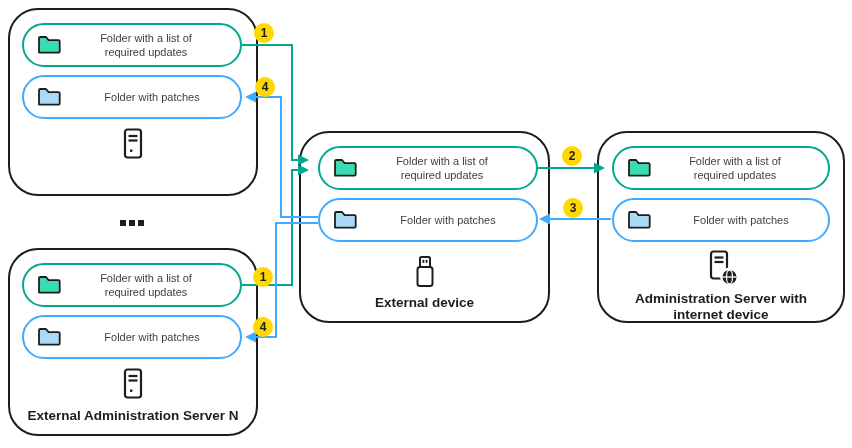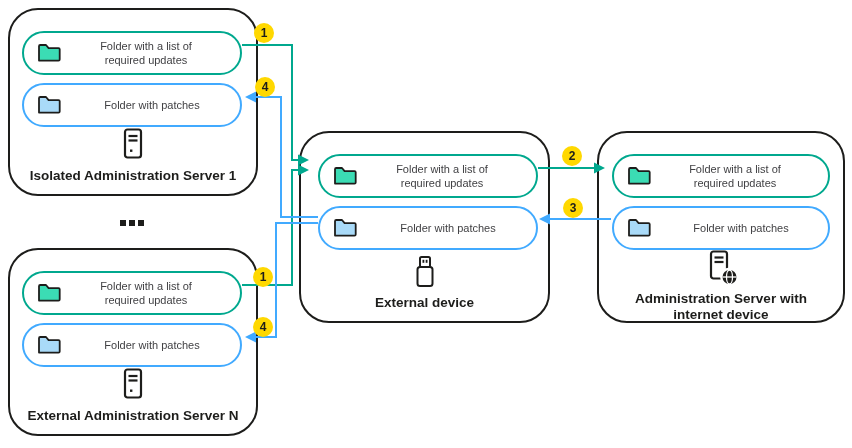--- a/index.html
+++ b/index.html
@@ -6,21 +6,21 @@
   .stage{
     position:relative;width:852px;height:448px;background:#ffffff;overflow:hidden;
     font-family:"Liberation Sans", sans-serif;color:#1d1d1b;
   }
   .node{
     position:absolute;border:2px solid #1d1d1b;border-radius:30px;background:#ffffff;
     box-sizing:border-box;z-index:1;
   }
   .pill{
     position:absolute;height:44px;border:2px solid;border-radius:22px;background:#ffffff;
-    box-sizing:border-box;display:flex;align-items:center;z-index:2;margin-top:8px;
+    box-sizing:border-box;display:flex;align-items:center;z-index:2;
   }
   .pill.teal{border-color:#00A88E;}
   .pill.blue{border-color:#41AAFF;gap:12px;}
   .pill .icon{flex:0 0 auto;margin-left:13px;display:flex;align-items:center;}
   .pill .txt{
     flex:1;text-align:center;font-size:11px;line-height:1.3;color:#3f3f42;
     padding:0 14px 0 4px;
   }
   .pill .txt span{display:inline-block;max-width:132px;}
   .node-icon{position:absolute;left:50%;transform:translateX(-50%);display:flex;}
@@ -62,21 +62,20 @@
       <span class="txt"><span>Folder with patches</span></span>
     </div>
     <div class="node-icon" style="top:118px;">
       <svg width="22" height="33" viewBox="0 0 22 33">
         <rect x="3" y="1.5" width="16" height="28" rx="2.5" fill="#fff" stroke="#1D1D1B" stroke-width="2.2"></rect>
         <line x1="6.5" y1="8" x2="15.5" y2="8" stroke="#1D1D1B" stroke-width="2.2"></line>
         <line x1="6.5" y1="12.5" x2="15.5" y2="12.5" stroke="#1D1D1B" stroke-width="2.2"></line>
         <rect x="8" y="21.5" width="2.4" height="2.4" fill="#1D1D1B"></rect>
       </svg>
     </div>
-    <div class="node-title" style="top:158px;">Isolated Administration Server 1</div>
   </div>
 
   <div class="dots" aria-label="...">
     <span class="sq"></span>
       <span class="sq"></span>
       <span class="sq"></span>
   </div>
 
   <div class="node" style="left:8px;top:248px;width:250px;height:188px;">
     <div class="pill teal" style="left:12px;top:13px;width:220px;">

